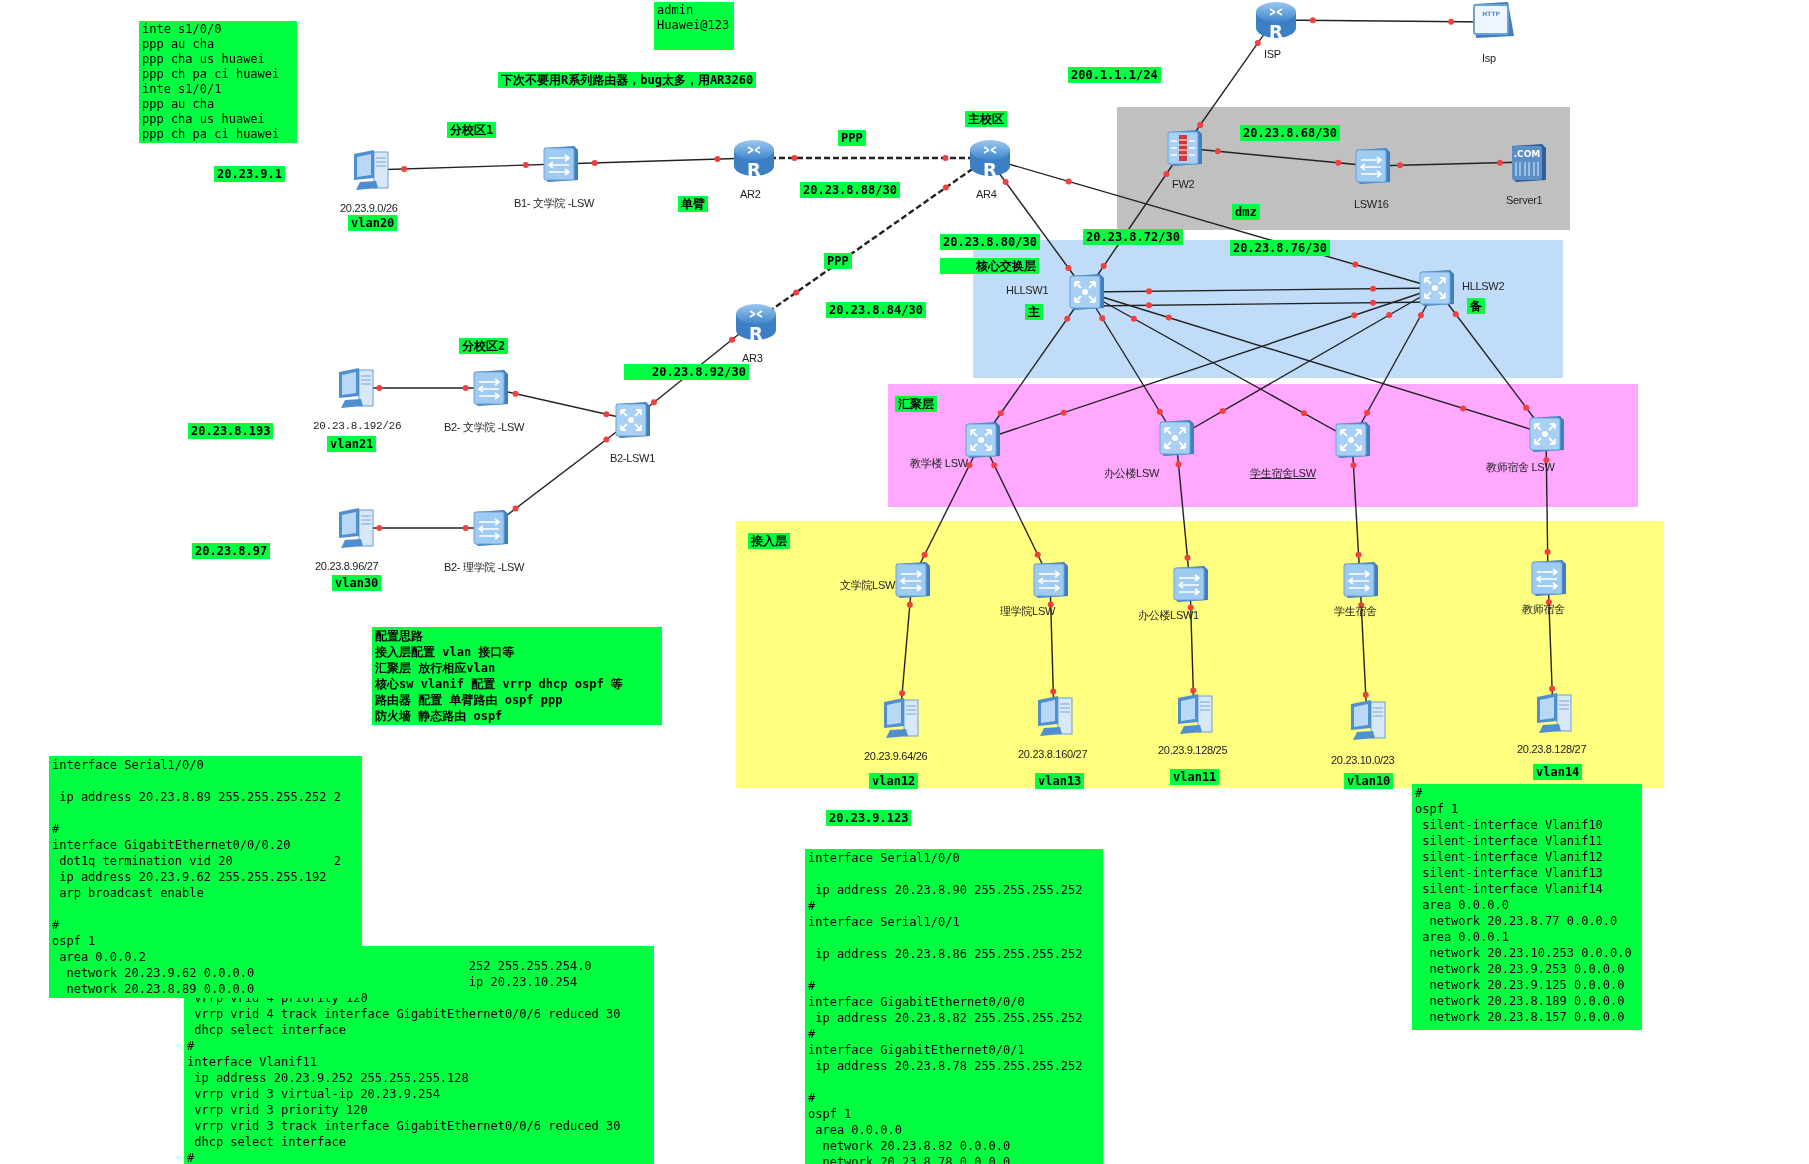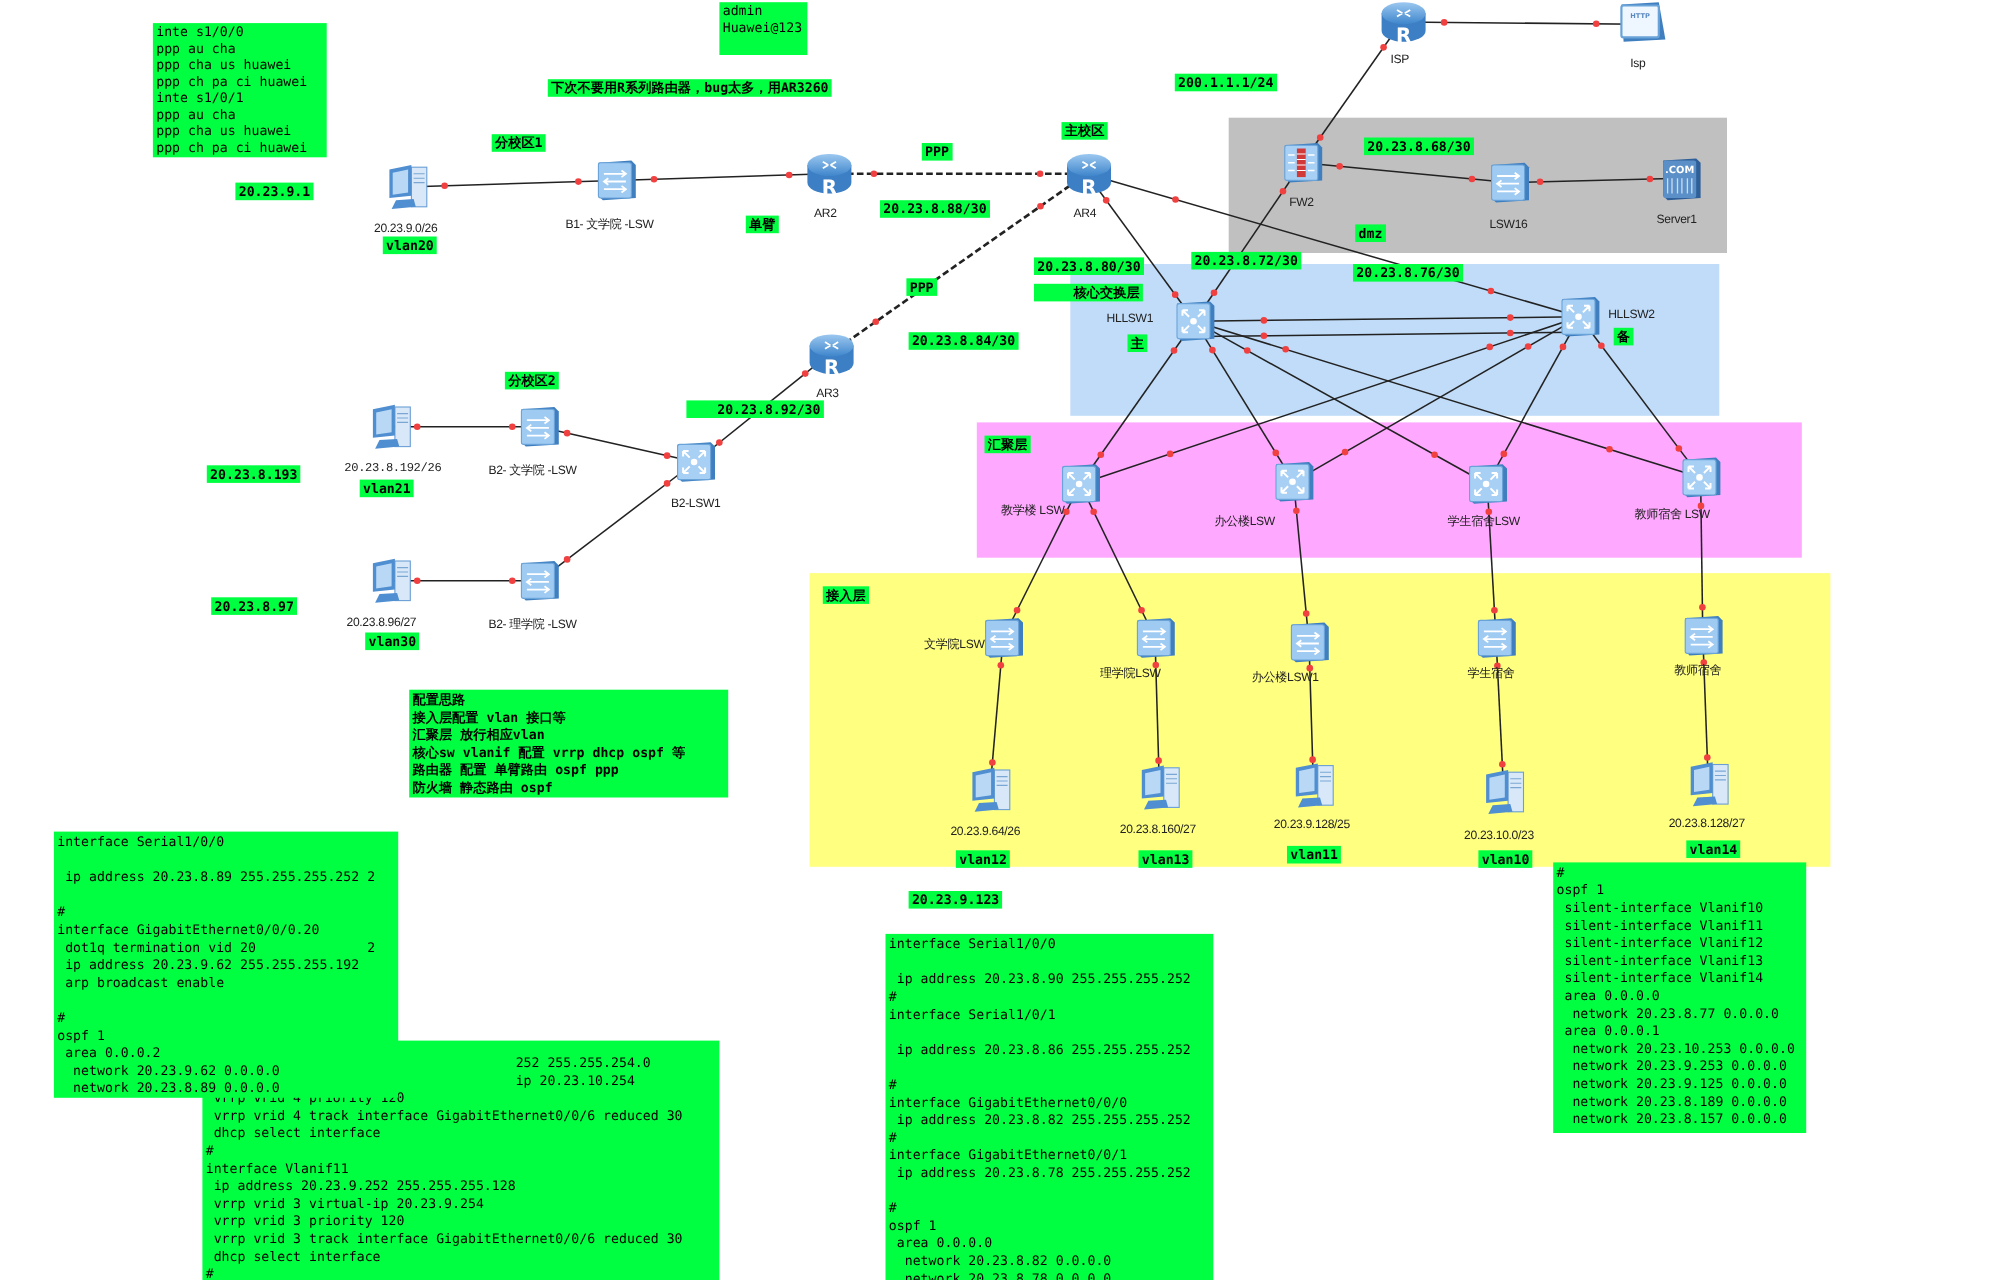--- a/index.html
+++ b/index.html
@@ -291,21 +291,21 @@
             <circle cx="21" cy="22" r="3" fill="#fff"></circle>
             <path d="M11 12 l6 6 M31 12 l-6 6 M11 32 l6 -6 M31 32 l-6 -6 M11 12 v5 M11 12 h5 M31 12 v5 M31 12 h-5 M11 32 v-5 M11 32 h5 M31 32 v-5 M31 32 h-5" stroke="#fff" stroke-width="1.8" fill="none"></path>
           </svg></span></div>
       <div class="dlabel" style="left: 1104px; top: 466px;">办公楼LSW</div>
       <div class="dev" style="left: 1330px; top: 418px;"><span><svg width="44" height="44" viewBox="0 0 44 44">
             <path d="M6 6 L36 4 L40 8 L40 38 L10 40 L6 36 Z" fill="#3f7fc0"></path>
             <rect x="6" y="6" width="30" height="32" rx="2" fill="#a8d0f4" stroke="#6aa3d8"></rect>
             <circle cx="21" cy="22" r="3" fill="#fff"></circle>
             <path d="M11 12 l6 6 M31 12 l-6 6 M11 32 l6 -6 M31 32 l-6 -6 M11 12 v5 M11 12 h5 M31 12 v5 M31 12 h-5 M11 32 v-5 M11 32 h5 M31 32 v-5 M31 32 h-5" stroke="#fff" stroke-width="1.8" fill="none"></path>
           </svg></span></div>
-      <div class="dlabel" style="left: 1316px; top: 466px;">学生宿舍LSW</div>
+      <div class="dlabel" style="left: 1250px; top: 466px; text-decoration: underline;">学生宿舍LSW</div>
       <div class="dev" style="left: 1524px; top: 412px;"><span><svg width="44" height="44" viewBox="0 0 44 44">
             <path d="M6 6 L36 4 L40 8 L40 38 L10 40 L6 36 Z" fill="#3f7fc0"></path>
             <rect x="6" y="6" width="30" height="32" rx="2" fill="#a8d0f4" stroke="#6aa3d8"></rect>
             <circle cx="21" cy="22" r="3" fill="#fff"></circle>
             <path d="M11 12 l6 6 M31 12 l-6 6 M11 32 l6 -6 M31 32 l-6 -6 M11 12 v5 M11 12 h5 M31 12 v5 M31 12 h-5 M11 32 v-5 M11 32 h5 M31 32 v-5 M31 32 h-5" stroke="#fff" stroke-width="1.8" fill="none"></path>
           </svg></span></div>
       <div class="dlabel" style="left: 1486px; top: 460px;">教师宿舍 LSW</div>
       <div class="dev" style="left: 890px; top: 558px;"><span><svg width="44" height="44" viewBox="0 0 44 44">
             <path d="M6 6 L36 4 L40 8 L40 38 L10 40 L6 36 Z" fill="#3f7fc0"></path>
             <rect x="6" y="6" width="30" height="32" rx="2" fill="#9fcbf3" stroke="#6aa3d8"></rect>

